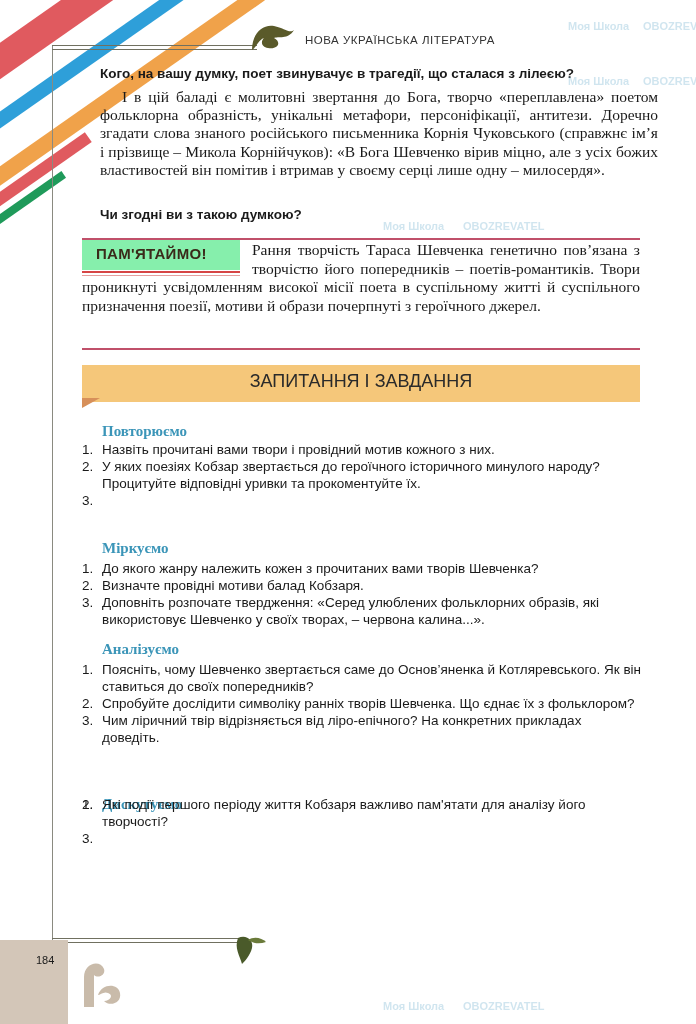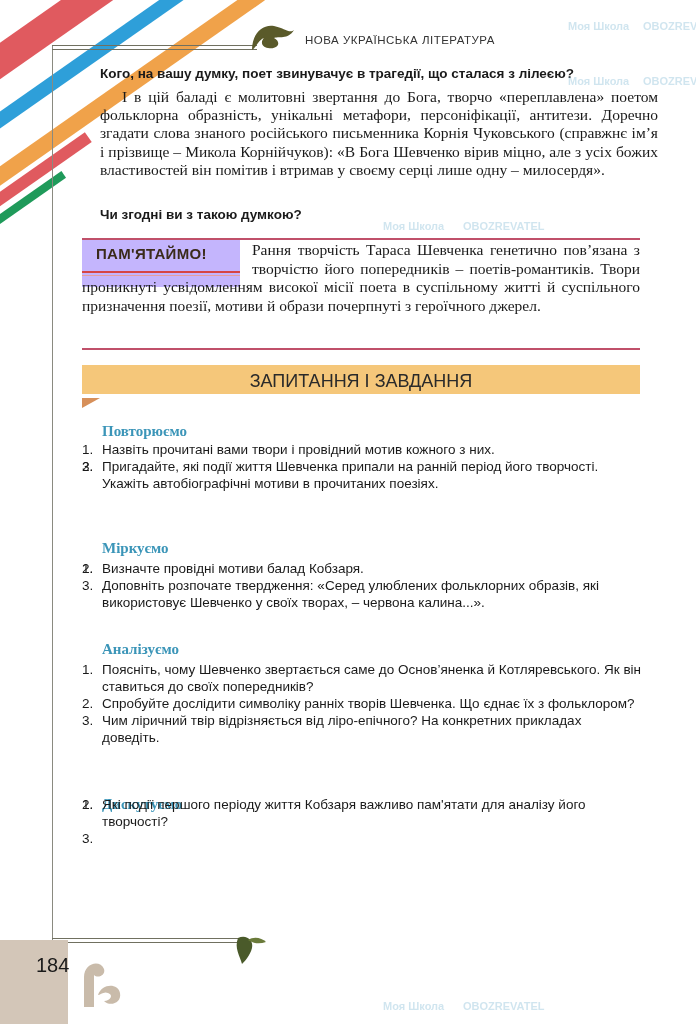--- a/index.html
+++ b/index.html
@@ -7,34 +7,34 @@
   .stripes { position:absolute; left:0; top:0; width:300px; height:260px; overflow:hidden; }
   .stripe { position:absolute; height:16px; width:420px; transform-origin:left center; }
   .frame-left { position:absolute; left:52px; top:46px; width:1px; height:895px; background:#8a8a80; }
   .frame-top { position:absolute; left:52px; top:45px; width:205px; height:3px; border-top:1px solid #707060; border-bottom:1px solid #707060; }
   .frame-bottom { position:absolute; left:52px; top:938px; width:190px; height:3px; border-top:1px solid #707060; border-bottom:1px solid #707060; }
   .running-head { position:absolute; left:305px; top:34px; font-size:11.5px; letter-spacing:0.5px; color:#333; }
   .ornament { position:absolute; }
   .question { position:absolute; left:100px; font-weight:bold; font-size:13.5px; font-family:"Liberation Sans", sans-serif; }
   .serif-par { position:absolute; left:88px; width:558px; font-family:"Liberation Serif", serif; font-size:15.5px; line-height:18.2px; text-align:justify;margin-left:12px; }
   .remember-line { position:absolute; left:82px; width:558px; height:2px; background:#c0506a; }
-  .remember-badge { position:absolute; left:82px; top:240px; width:158px; height:47px; background:#c4b5fd; }
+  .remember-badge { position:absolute; left:82px; top:240px; width:158px; height:30px; background:#86efac; }
   .remember-badge span { position:absolute; left:14px; top:5px; font-size:15px; font-weight:bold; color:#3a2a1a; letter-spacing:0.3px; }
   .remember-under { position:absolute; left:82px; width:158px; height:2px; background:#d64545; }
   .remember-text { position:absolute; left:82px; top:241px; width:558px; font-family:"Liberation Serif", serif; font-size:15.5px; line-height:18.7px; text-align:justify; }
   .remember-text .indent { float:left; width:170px; height:36px; }
-  .qa-banner { position:absolute; left:82px; top:365px; width:558px; height:29px; background:#f5c77a; }
+  .qa-banner { position:absolute; left:82px; top:365px; width:558px; height:37px; background:#f5c77a; }
   .qa-banner span { position:absolute; left:0; width:100%; text-align:center; top:6px; font-size:18px; color:#2a2a2a; }
   .qa-tab { position:absolute; left:82px; top:398px; width:0; height:0; border-top:10px solid #d7905a; border-right:18px solid transparent; }
   .section-title { position:absolute; left:102px; font-family:"Liberation Serif", serif; font-weight:bold; font-size:15px; color:#3b95b8; }
   ol.q { position:absolute; left:82px; width:560px; margin:0; padding:0; list-style:none; font-size:13.5px; line-height:17px; }
   ol.q li { position:relative; padding-left:20px; }
   ol.q li .num { position:absolute; left:0; top:0; }
   .page-block { position:absolute; left:0; top:940px; width:68px; height:84px; background:#d3c6b8; }
-  .page-num { position:absolute; left:36px; top:954px; font-size:20px; color:#1a1a1a; }
+  .page-num { position:absolute; left:36px; top:954px; font-size:11px; color:#1a1a1a; }
   .wm { position:absolute; font-size:11px; color:rgba(120,180,210,0.35); font-weight:bold; pointer-events:none; white-space:nowrap;padding-left:23px; }
 </style>
 </head>
 <body>
 
 <div class="stripes">
   <div class="stripe" style="background:#e05a5f; left:-20px; top:60px; transform:rotate(-35deg); width:160px; height:30px;"></div>
   <div class="stripe" style="background:#2e9fd9; left:-10px; top:120px; transform:rotate(-35deg); width:330px; height:14px;"></div>
   <div class="stripe" style="background:#f0a24a; left:-10px; top:175px; transform:rotate(-35deg); width:330px; height:16px;"></div>
   <div class="stripe" style="background:#e05a5f; left:-10px; top:200px; transform:rotate(-35deg); width:120px; height:12px;"></div>
@@ -68,27 +68,27 @@
 <div class="remember-line" style="top:348px;"></div>
 
 <div class="qa-banner">
   <span>ЗАПИТАННЯ І ЗАВДАННЯ</span>
 </div>
 <div class="qa-tab"></div>
 
 <div class="section-title" style="top:423px;">Повторюємо</div>
 <ol class="q" style="top:441px;">
   <li><span class="num">1.</span><span>Назвіть прочитані вами твори і провідний мотив кожного з них.</span></li>
-  <li><span class="num">2.</span></li>
-  <li><span class="num">3.</span><span>Пригадайте, які події життя Шевченка припали на ранній період його творчості. Укажіть автобіографічні мотиви в прочитаних поезіях.</span></li>
+  <li><span class="num">2.</span><span>У яких поезіях Кобзар звертається до героїчного історичного минулого народу? Процитуйте відповідні уривки та прокоментуйте їх.</span></li>
+  <li><span class="num">3.</span></li>
 </ol>
 
 <div class="section-title" style="top:540px;">Міркуємо</div>
 <ol class="q" style="top:560px;">
-  <li><span class="num">1.</span></li>
+  <li><span class="num">1.</span><span>До якого жанру належить кожен з прочитаних вами творів Шевченка?</span></li>
   <li><span class="num">2.</span><span>Визначте провідні мотиви балад Кобзаря.</span></li>
   <li><span class="num">3.</span><span>Доповніть розпочате твердження: «Серед улюблених фольклорних образів, які використовує Шевченко у своїх творах, – червона калина...».</span></li>
 </ol>
 
 <div class="section-title" style="top:641px;">Аналізуємо</div>
 <ol class="q" style="top:661px;">
   <li><span class="num">1.</span><span>Поясніть, чому Шевченко звертається саме до Основ’яненка й Котляревського. Як він ставиться до своїх попередників?</span></li>
   <li><span class="num">2.</span><span>Спробуйте дослідити символіку ранніх творів Шевченка. Що єднає їх з фольклором?</span></li>
   <li><span class="num">3.</span><span>Чим ліричний твір відрізняється від ліро-епічного? На конкретних прикладах доведіть.</span></li>
 </ol>

